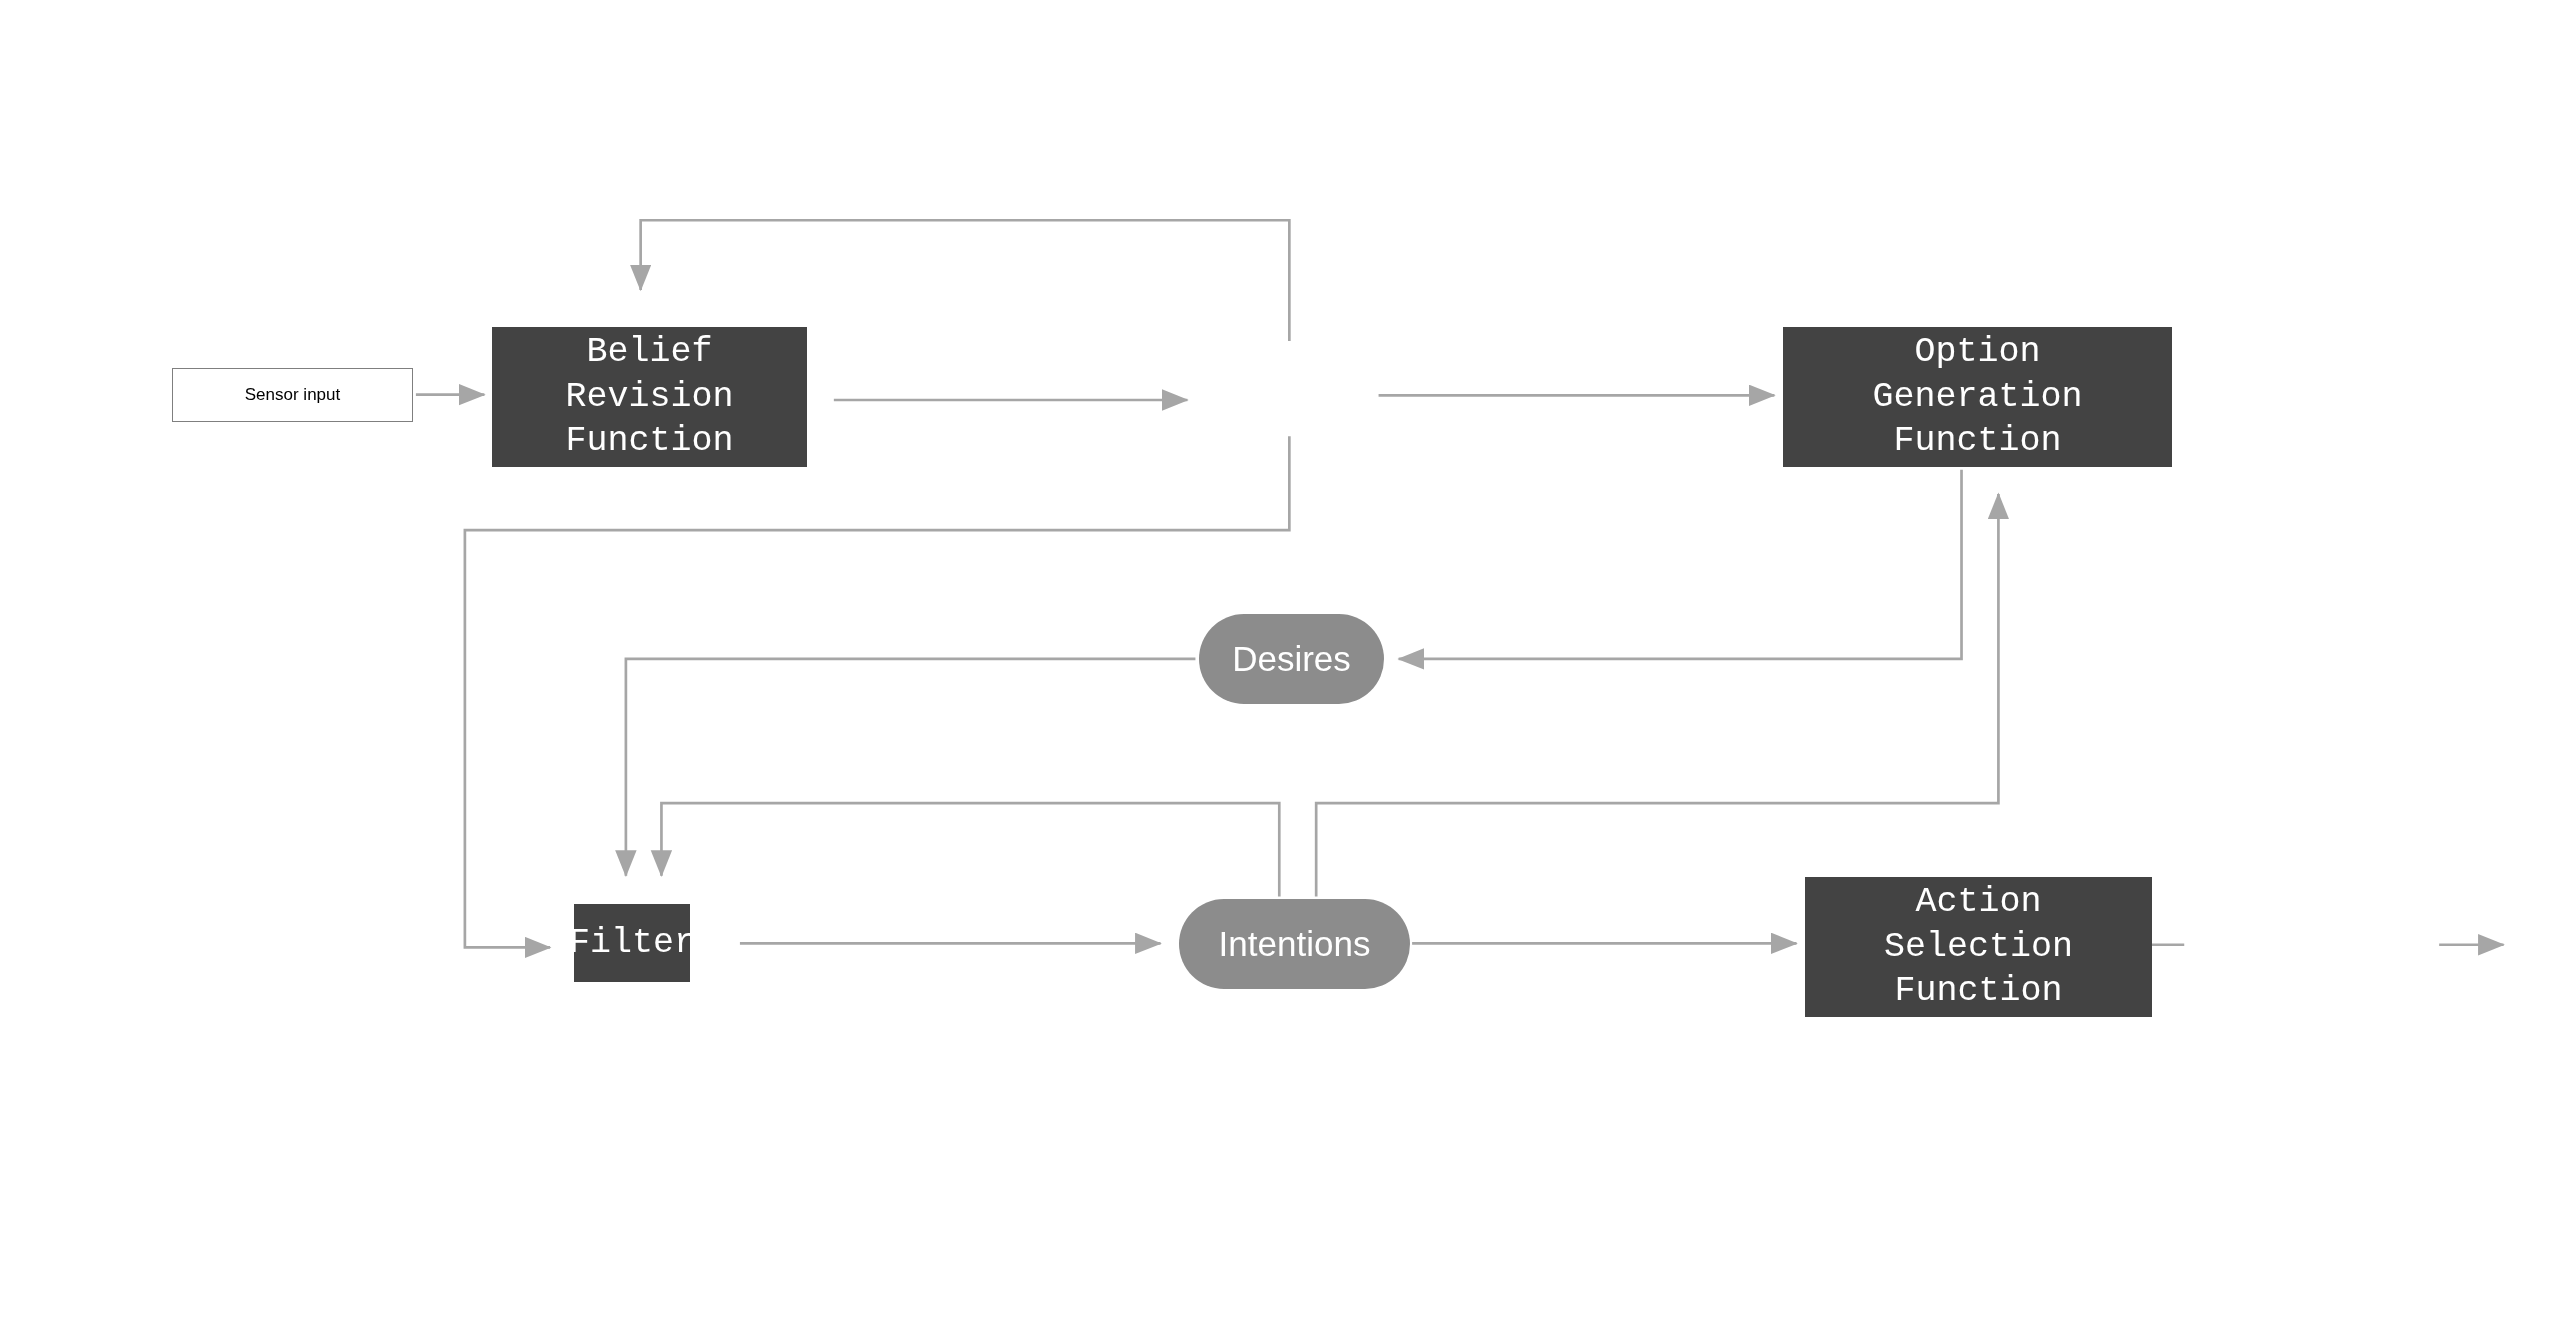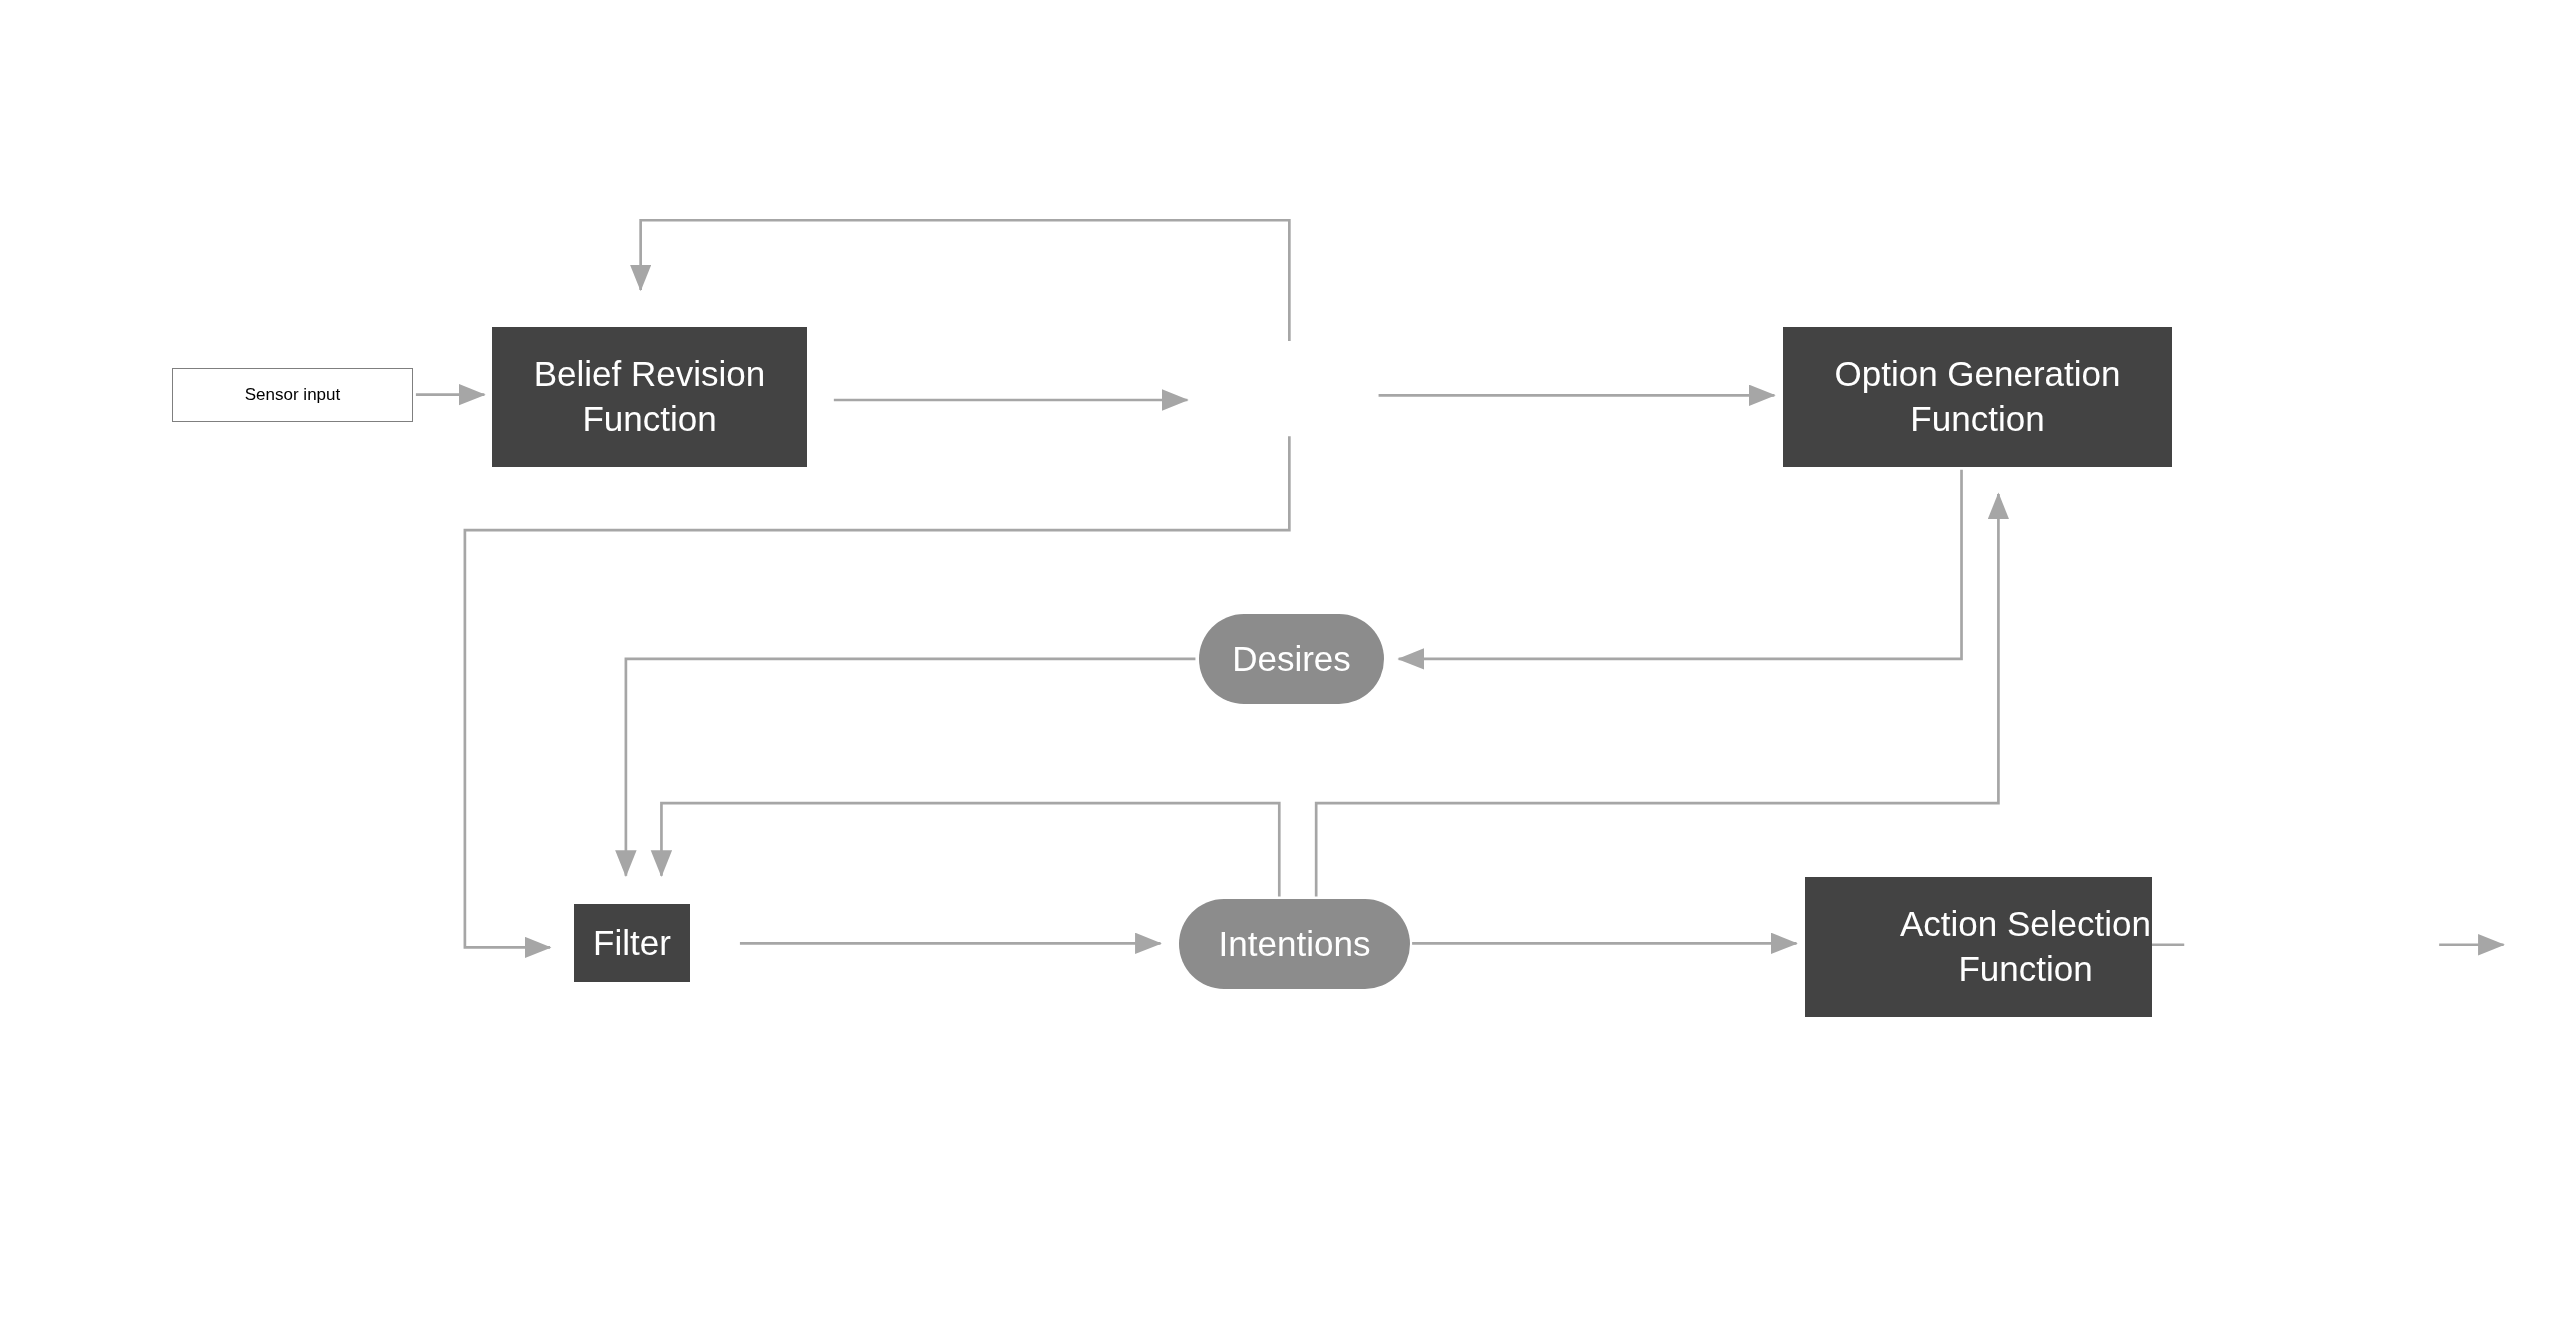--- a/index.html
+++ b/index.html
@@ -32,21 +32,22 @@
     display: flex;
     align-items: center;
     justify-content: center;
     text-align: center;
     line-height: 1.28;
   }
   .node-dark {
     background: #434343;
     color: #ffffff;
     font-size: 35px;
-    padding: 4px 1px;
+    padding: 4px 18px;
+    font-family: Liberation Mono, monospace;
   }
   .node-pill {
     background: #8c8c8c;
     color: #ffffff;
     font-size: 35px;
     border-radius: 670px;
   }
   .node-plain {
     background: #ffffff;
     color: #000000;

